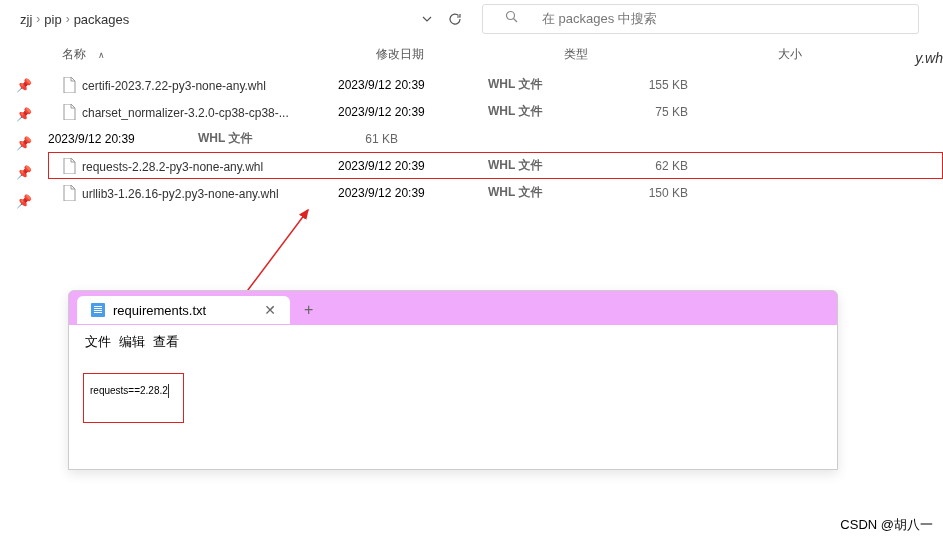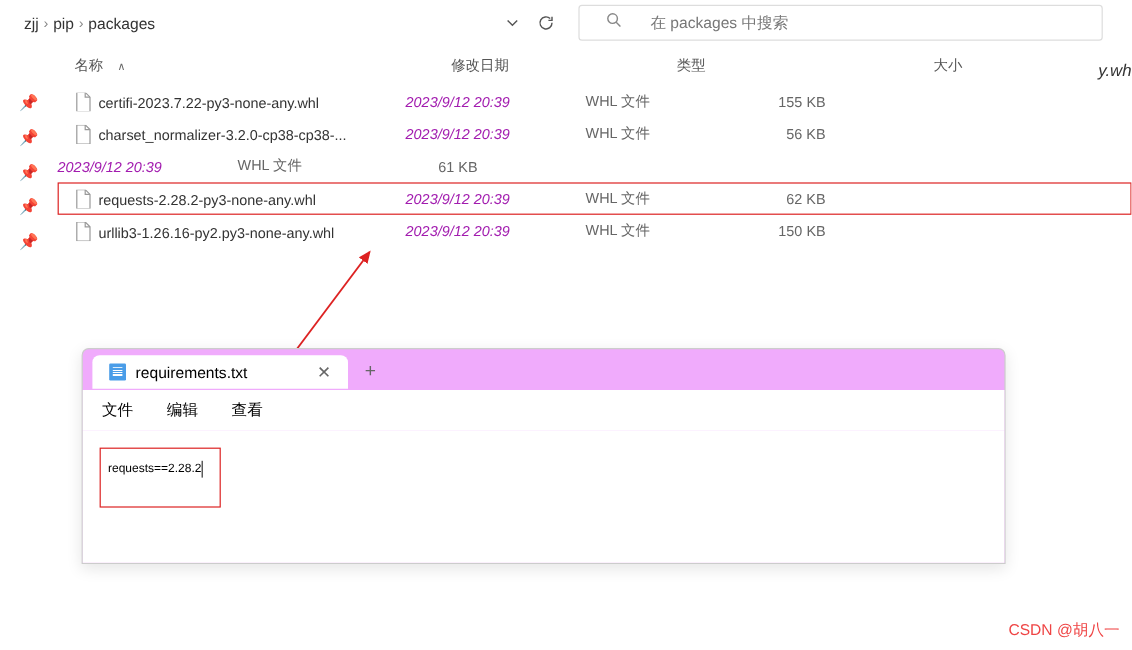--- a/index.html
+++ b/index.html
@@ -24,45 +24,45 @@
     .columns { display: flex; padding: 8px 0; font-size: 12px; color: #555; border-bottom: 0; gap: 38px; }
     .col-name { width: 290px; padding-left: 14px; display: flex; align-items: center; gap: 12px; }
     .sort-ind { font-size: 9px; color: #666; }
     .col-date { width: 150px; }
     .col-type { width: 130px; }
     .col-size { width: 100px; text-align: right; padding-right: 30px; }
     
     .file-row { display: flex; align-items: center; padding: 5px 0; font-size: 12px; color: #333; }
     .file-row.highlighted { outline: 1px solid #d22; outline-offset: -1px; }
     .fname { width: 290px; padding-left: 14px; display: flex; align-items: flex-end; gap: 6px; white-space: nowrap; overflow: hidden; text-overflow: ellipsis; }
-    .fdate { width: 150px; color: #a21caf; font-style: italic; }
-    .ftype { width: 130px; color: #666; }
+    .fdate { width: 150px; color: #000000; }
+    .ftype { width: 130px; color: #666; font-weight: bold; }
     .fsize { width: 100px; text-align: right; color: #666; padding-right: 30px; }
     .doc-icon { width: 14px; height: 16px; flex-shrink: 0; }
     
     
     .notepad { position: absolute; left: 68px; top: 290px; width: 770px; background: #f0abfc; border: 1px solid #ccc; border-radius: 6px 6px 0 0; box-shadow: 0 4px 12px rgba(0,0,0,0.1); }
     .np-tabs { display: flex; align-items: center; padding: 4px 8px 0 8px; gap: 4px; }
     .np-tab { display: flex; align-items: center; gap: 8px; padding: 6px 14px; background: #fff; border-radius: 6px 6px 0 0; font-size: 13px; }
     .np-tab-icon { width: 14px; height: 14px; background: #4a9de8; border-radius: 1px; display: flex; align-items: center; justify-content: center; }
     .np-tab-icon::after { content: ""; width: 8px; height: 8px; background: repeating-linear-gradient(#fff 0 1px, transparent 1px 2px); }
     .np-close { margin-left: 50px; color: #666; font-size: 14px; }
     .np-add { padding: 6px 10px; color: #666; font-size: 16px; }
-    .np-menu { background: #fff; padding: 8px 16px; display: flex; gap: 28px; font-size: 13px; }
+    .np-menu { background: #fff; padding: 8px 16px; display: flex; gap: 8px; font-size: 13px; }
     .np-body { background: #fff; padding: 14px; min-height: 110px; }
     .np-content { display: inline-block; border: 1px solid #d22; padding: 10px 14px 24px 6px; font-family: Consolas, monospace; font-size: 10px; }
     .cursor { display: inline-block; width: 1px; height: 14px; background: #333; vertical-align: middle; }
     
     
     .arrow-svg { position: absolute; left: 178px; top: 200px; pointer-events: none; }
     
     
     .right-sliver { position: absolute; right: 0; top: 50px; font-size: 14px; color: #333; font-style: italic; }
     
-    .watermark { position: absolute; right: 10px; bottom: 8px; color: #ef4444; font-size: 13px; }
+    .watermark { position: absolute; right: 10px; bottom: 8px; color: #000000; font-size: 13px; }
   </style>
 </head>
 <body>
 
 <div class="toolbar">
   <div class="breadcrumbs">
     <span class="crumb">zjj</span>
     <span class="chevron">›</span>
     <span class="crumb">pip</span>
     <span class="chevron">›</span>
@@ -125,21 +125,21 @@
         <div class="file-row">
           <div class="fname">
             <svg class="doc-icon" viewBox="0 0 14 16">
               <path d="M2 0 L9 0 L13 4 L13 16 L2 16 Z" fill="#fff" stroke="#999" stroke-width="1"></path>
               <path d="M9 0 L9 4 L13 4" fill="none" stroke="#999" stroke-width="1"></path>
             </svg>
             <span>charset_normalizer-3.2.0-cp38-cp38-...</span>
           </div>
           <div class="fdate">2023/9/12 20:39</div>
           <div class="ftype">WHL 文件</div>
-          <div class="fsize">56 KB</div>
+          <div class="fsize">75 KB</div>
         </div>
         <div class="file-row">
           <div class="fdate">2023/9/12 20:39</div>
           <div class="ftype">WHL 文件</div>
           <div class="fsize">61 KB</div>
         </div>
         <div class="file-row highlighted">
           <div class="fname">
             <svg class="doc-icon" viewBox="0 0 14 16">
               <path d="M2 0 L9 0 L13 4 L13 16 L2 16 Z" fill="#fff" stroke="#999" stroke-width="1"></path>

